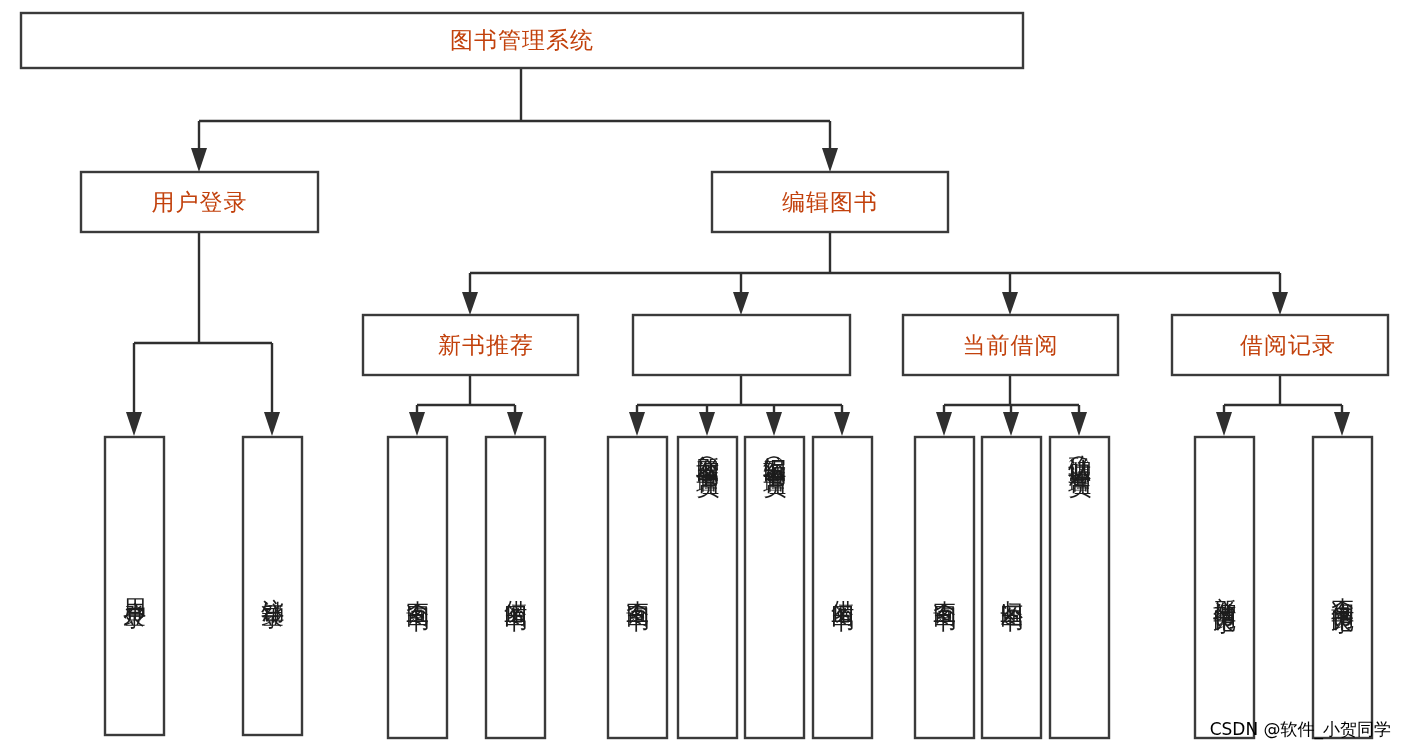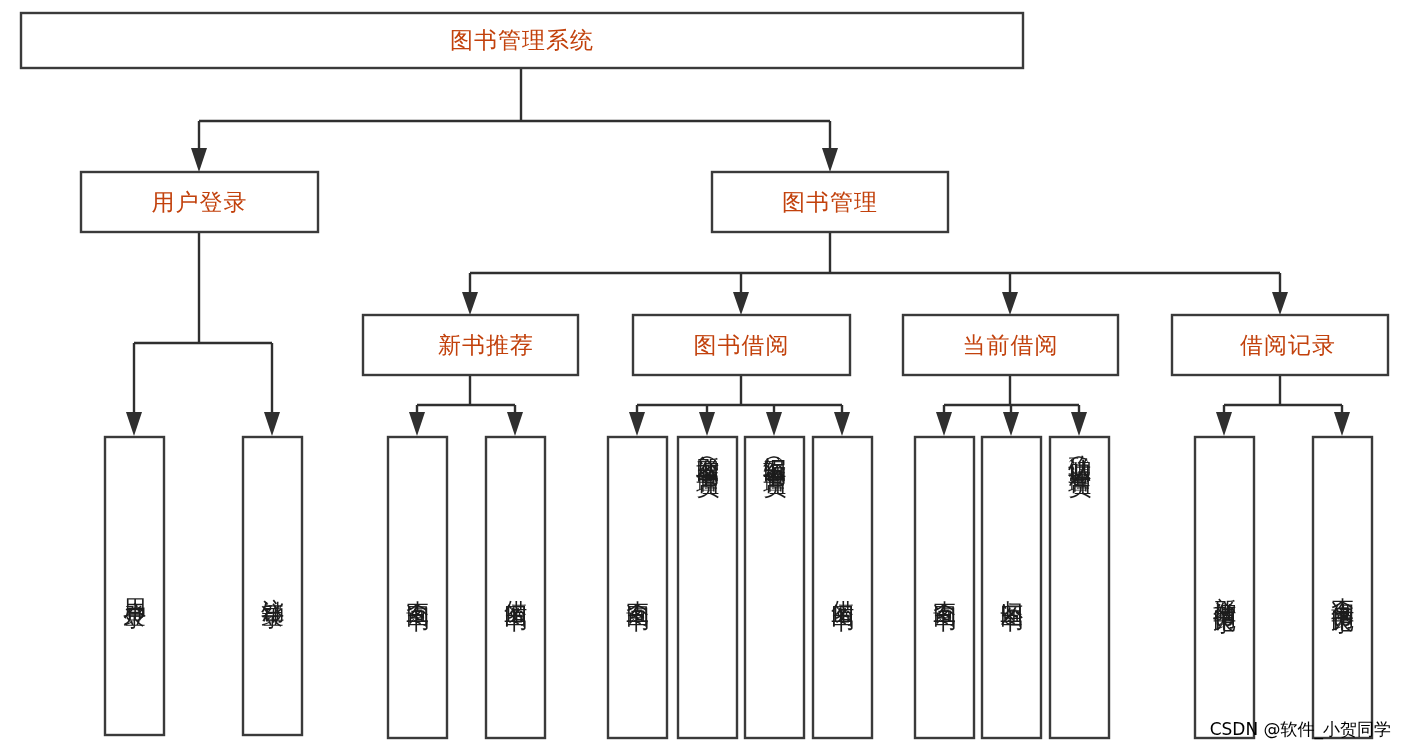--- a/index.html
+++ b/index.html
@@ -196,30 +196,27 @@
 
   <div class="hlabel-wrap" style="left:21px; top:13px; width:1002px; height:55px;">
     <span class="hlabel-text">图书管理系统</span>
   </div>
 
   <div class="hlabel-wrap" style="left:81px; top:172px; width:237px; height:60px;">
     <span class="hlabel-text">用户登录</span>
   </div>
 
   <div class="hlabel-wrap" style="left:712px; top:172px; width:236px; height:60px;">
-    <span class="hlabel-text">图书管理</span>
+    <span class="hlabel-text">编辑图书</span>
   </div>
 
   <div class="hlabel-wrap" style="left:363px; top:315px; width:246px; height:60px;">
     <span class="hlabel-text">新书推荐</span>
   </div>
 
-  <div class="hlabel-wrap" style="left:633px; top:315px; width:217px; height:60px;">
-    <span class="hlabel-text">图书借阅</span>
-  </div>
 
   <div class="hlabel-wrap" style="left:903px; top:315px; width:215px; height:60px;">
     <span class="hlabel-text">当前借阅</span>
   </div>
 
   <div class="hlabel-wrap" style="left:1172px; top:315px; width:216px; height:60px;padding-left:8px;">
     <span class="hlabel-text">借阅记录</span>
   </div>
 
   <div class="vlabel-wrap" style="left:105px; top:437px; width:59px; height:298px;">

